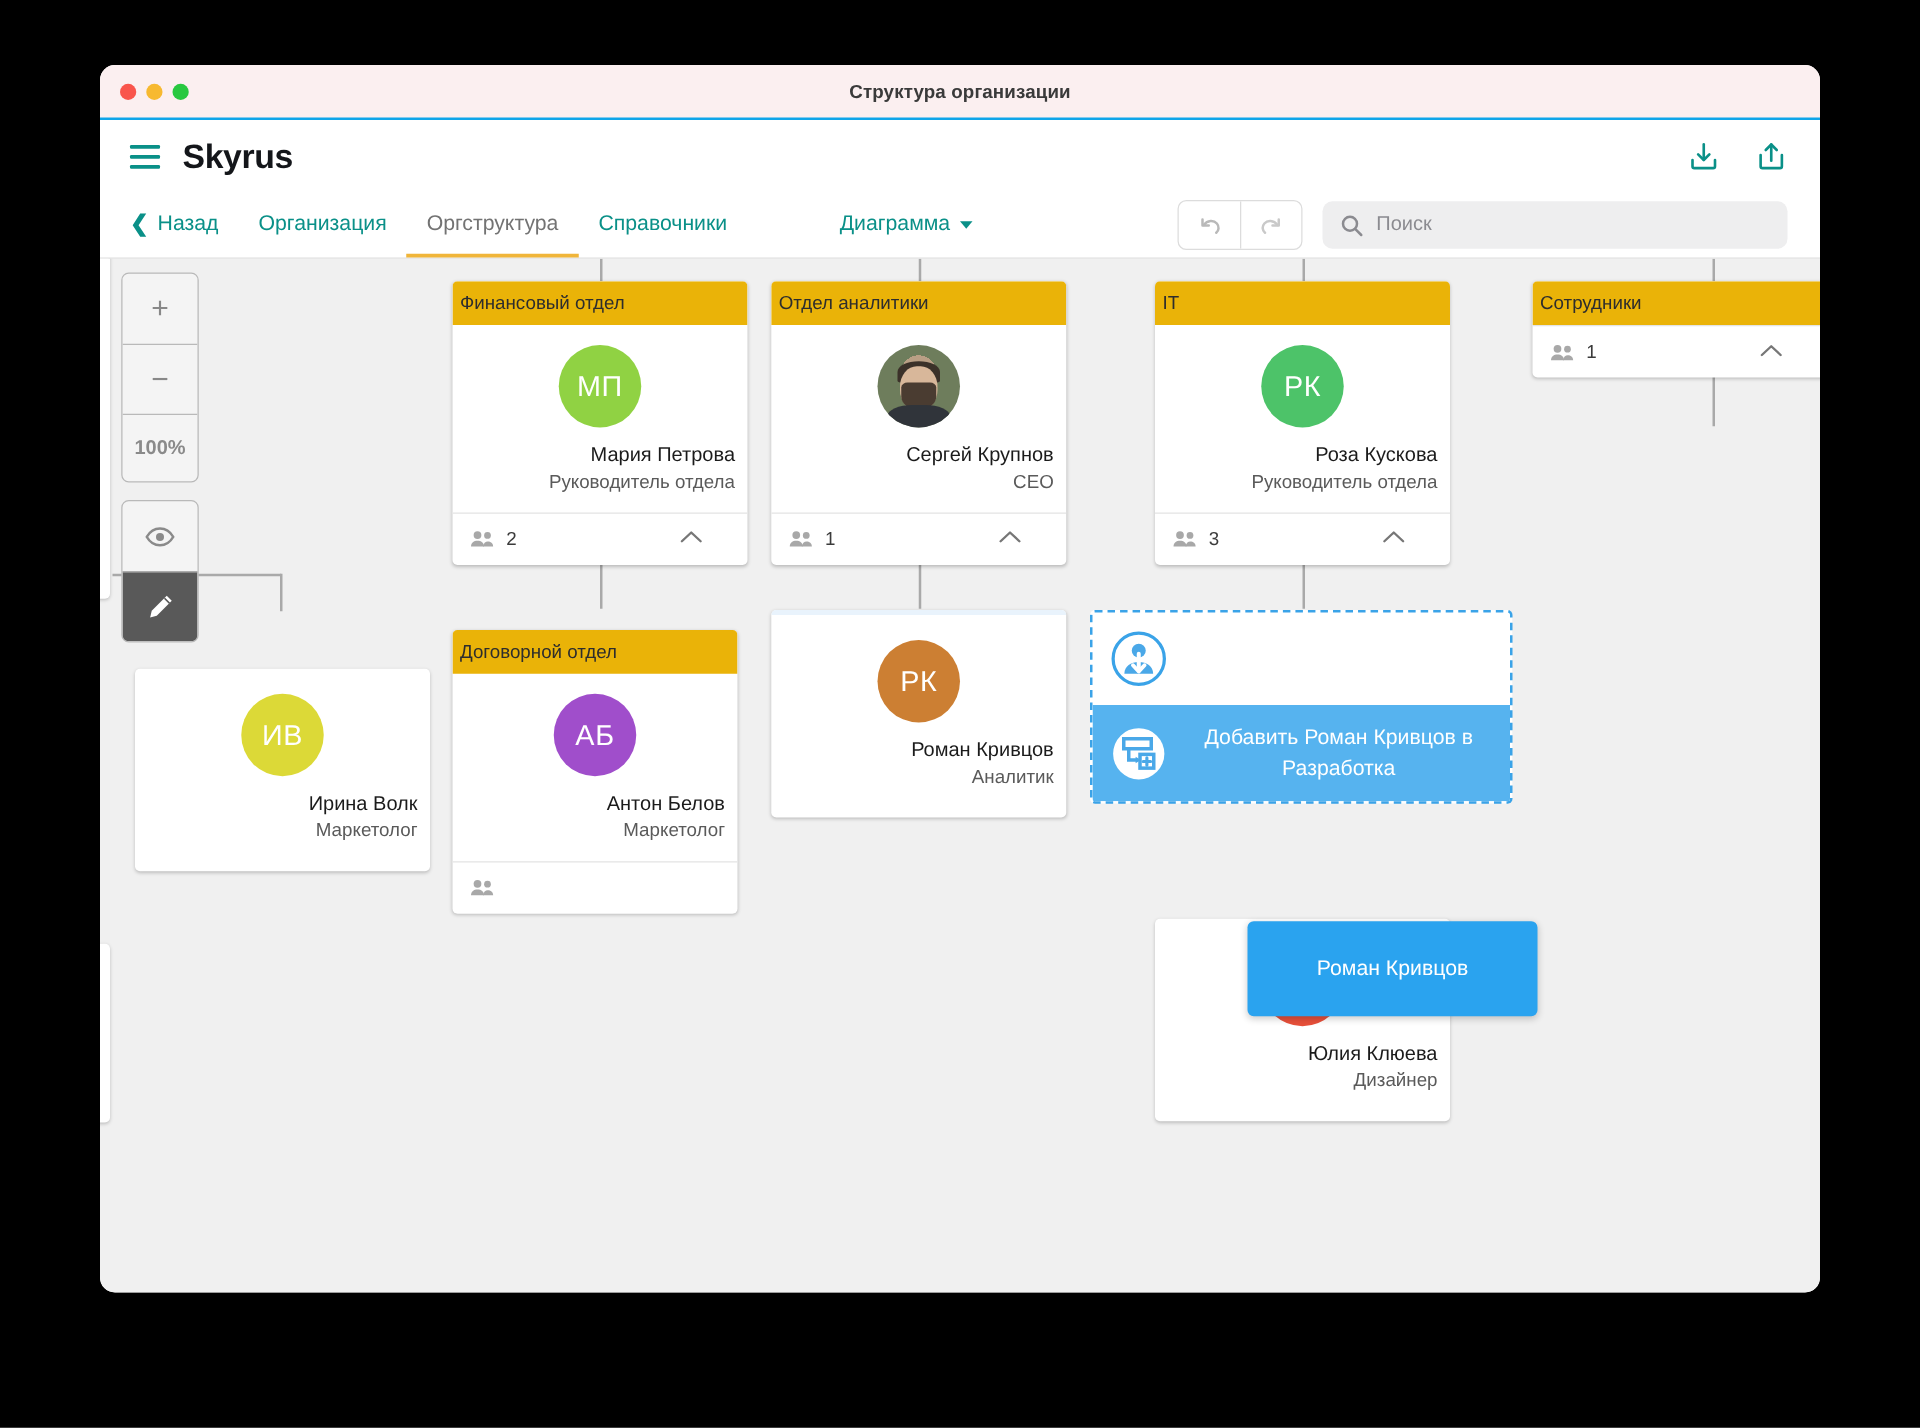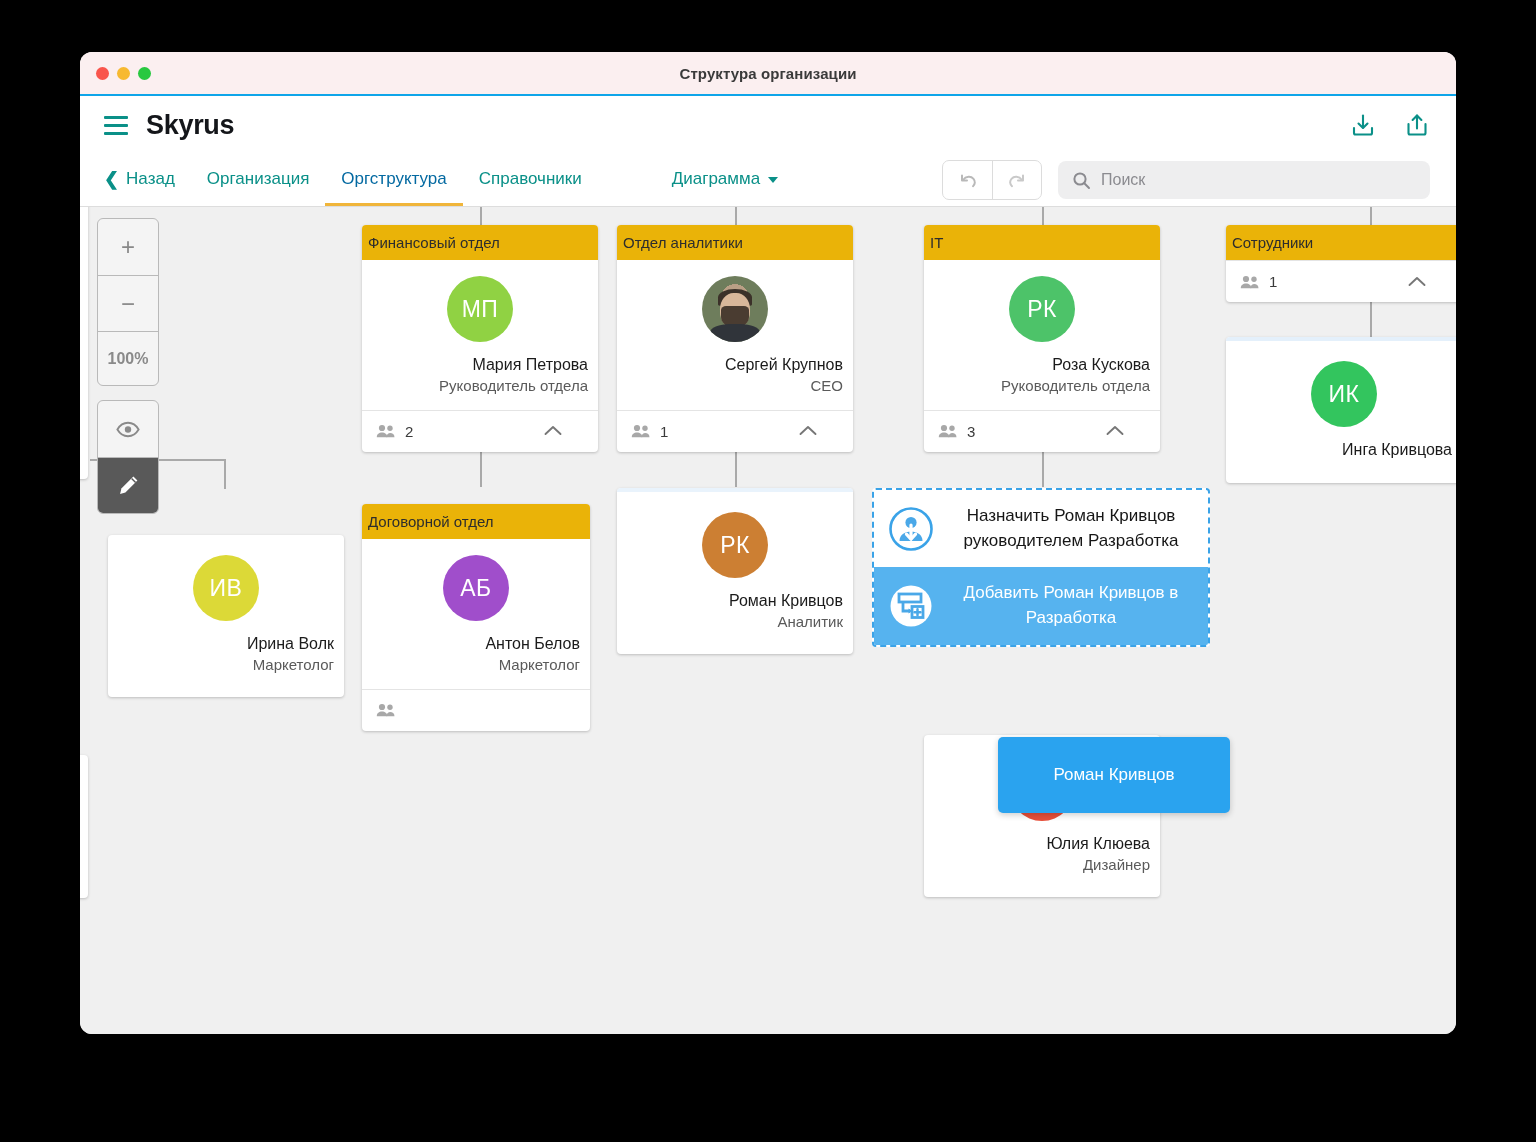--- a/index.html
+++ b/index.html
@@ -64,21 +64,21 @@
     border-bottom: 1px solid #dddddd;
   }
   .tab {
     display: flex; align-items: center;
     font-size: 17px; color: #0a9088;
     padding: 0 16px; cursor: pointer;
     border-bottom: 3px solid transparent;
     white-space: nowrap;
   }
   .tab.back { padding-left: 0; gap: 7px; font-weight: normal; }
-  .tab.active { color: #0369a1; border-bottom-color: #f0b53a; }
+  .tab.active { color: #737373; border-bottom-color: #f0b53a; }
   .chev-left { font-size: 18px; font-weight: bold; line-height: 1; }
   .tab-gap { width: 58px; }
   .tab.dropdown { gap: 8px; }
   .caret-dn {
     width: 0; height: 0; border-left: 5px solid transparent;
     border-right: 5px solid transparent; border-top: 6px solid #0a9088;
     margin-top: 2px;
   }
   .tabbar-right { margin-left: auto; display: flex; align-items: center; gap: 16px; }
   .undogroup {
@@ -390,27 +390,20 @@
           </svg>
         <span class="cnt">1</span>
         <span class="collapse-caret">
           <svg width="18" height="11" viewBox="0 0 18 11">
               <path d="M1.5 9 9 2l7.5 7" fill="none" stroke="#777" stroke-width="1.9" stroke-linecap="round" stroke-linejoin="round"></path>
             </svg>
         </span>
       </div>
     </div>
 
-    <div class="card" style="left:1146px; top:130px; width:236px;">
-      <div style="height:4px; background:#e4f0fb;"></div>
-      <div class="card-body" style="padding:20px 10px 22px;">
-        <div class="avatar" style="background:#33c55e">ИК</div>
-        <div class="p-name">Инга Кривцова</div>
-      </div>
-    </div>
 
     <div class="card" style="left:28px; top:281px; width:236px;margin-top:47px;">
       <div class="card-body" style="padding:20px 10px 22px;">
         <div class="avatar" style="background:#dcd937">ИВ</div>
         <div class="p-name">Ирина Волк</div>
         <div class="p-role">Маркетолог</div>
       </div>
     </div>
 
     <div class="card" style="left:282px; top:297px; width:228px;">
@@ -450,21 +443,20 @@
 
     <div class="dropmenu" style="left:792px; top:281px; width:338px;">
       <div class="dropopt">
         <svg width="46" height="46" viewBox="0 0 46 46">
           <circle cx="23" cy="23" r="20.5" fill="#fff" stroke="#3aa3e8" stroke-width="2.6"></circle>
           <circle cx="23" cy="16.5" r="5.6" fill="#4aa8e8"></circle>
           <path d="M11.5 35c0-6 5.2-9.4 11.5-9.4S34.5 29 34.5 35z" fill="#4aa8e8"></path>
           <path d="M23 19v13.5" stroke="#fff" stroke-width="3.2" stroke-linecap="round"></path>
           <path d="M18.4 28.2 23 33.2l4.6-5" fill="none" stroke="#fff" stroke-width="3.2" stroke-linecap="round" stroke-linejoin="round"></path>
         </svg>
-        <span class="txt">Назначить Роман Кривцов руководителем Разработка</span>
       </div>
       <div class="dropopt hl">
         <svg width="46" height="46" viewBox="0 0 46 46">
           <circle cx="23" cy="23" r="20.5" fill="#fff"></circle>
           <rect x="11" y="11" width="22" height="8" fill="none" stroke="#4aa8e8" stroke-width="2.8"></rect>
           <path d="M15 19v9h7" fill="none" stroke="#4aa8e8" stroke-width="2.8"></path>
           <path d="M20.5 25.4 24.6 28l-4.1 2.6z" fill="#4aa8e8"></path>
           <rect x="24" y="23.5" width="11" height="11" fill="none" stroke="#4aa8e8" stroke-width="2.8"></rect>
           <path d="M29.5 26.2v6M26.5 29.2h6" stroke="#4aa8e8" stroke-width="2.5" stroke-linecap="round"></path>
         </svg>

